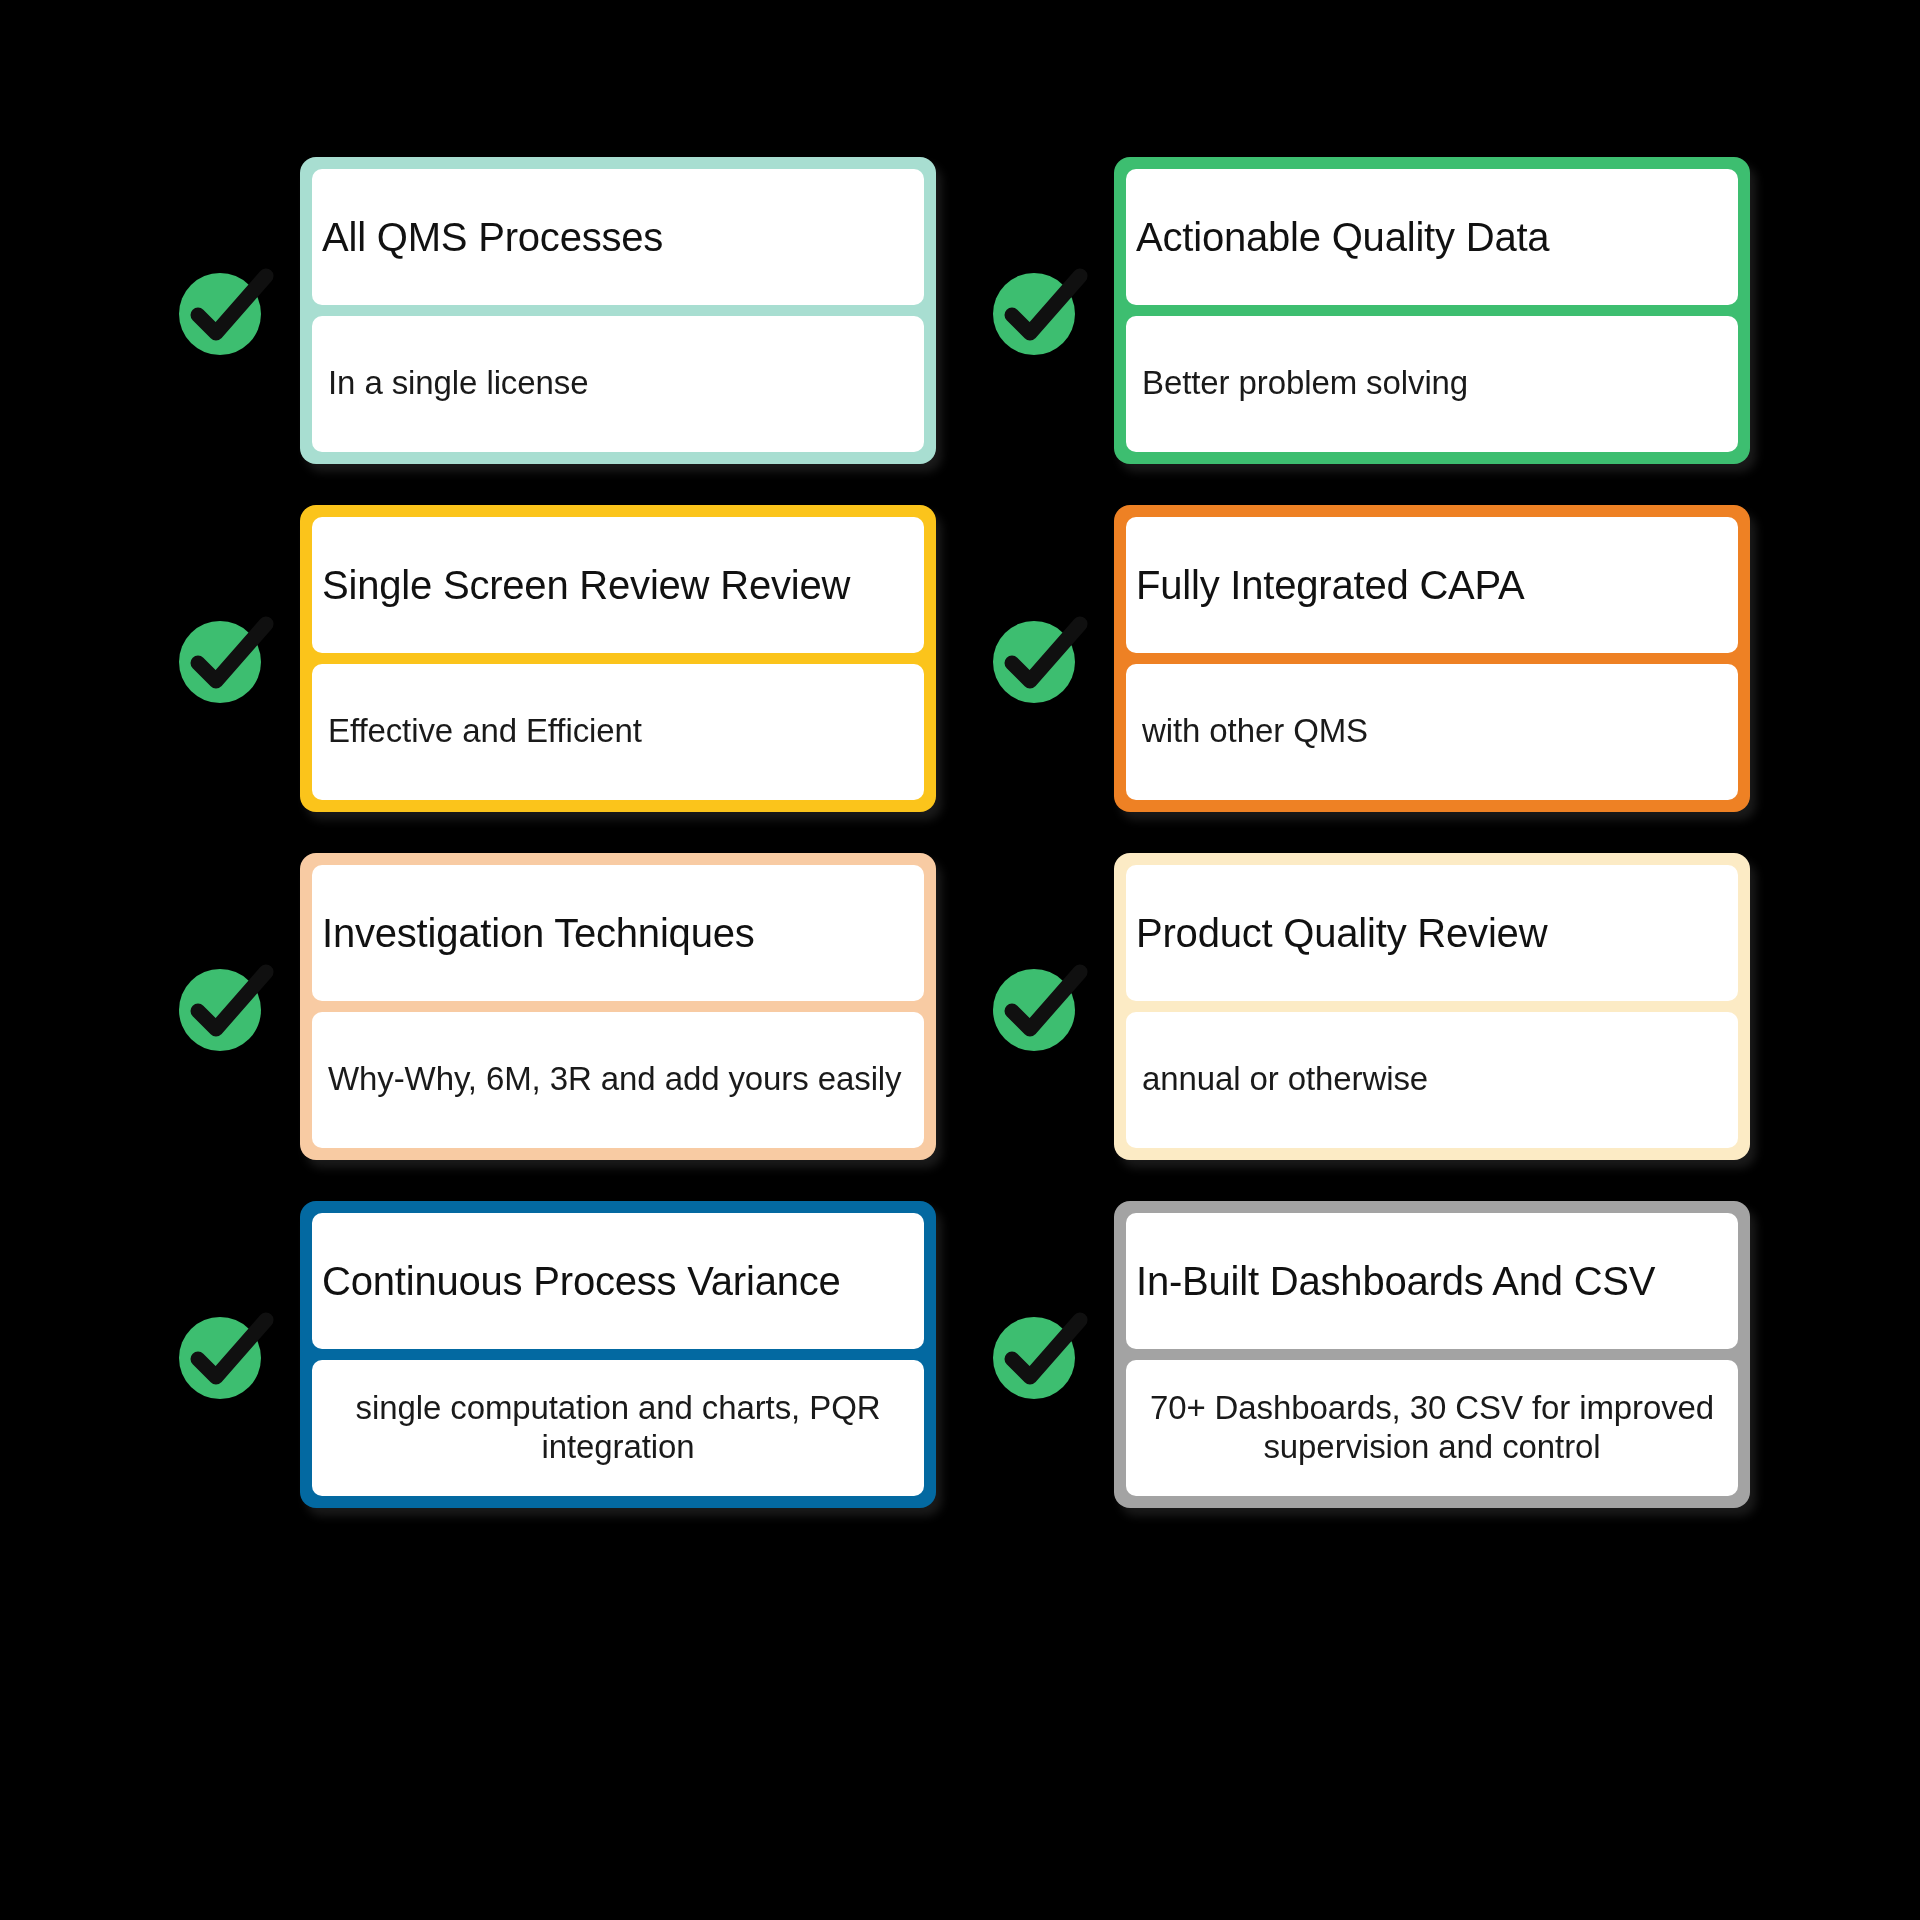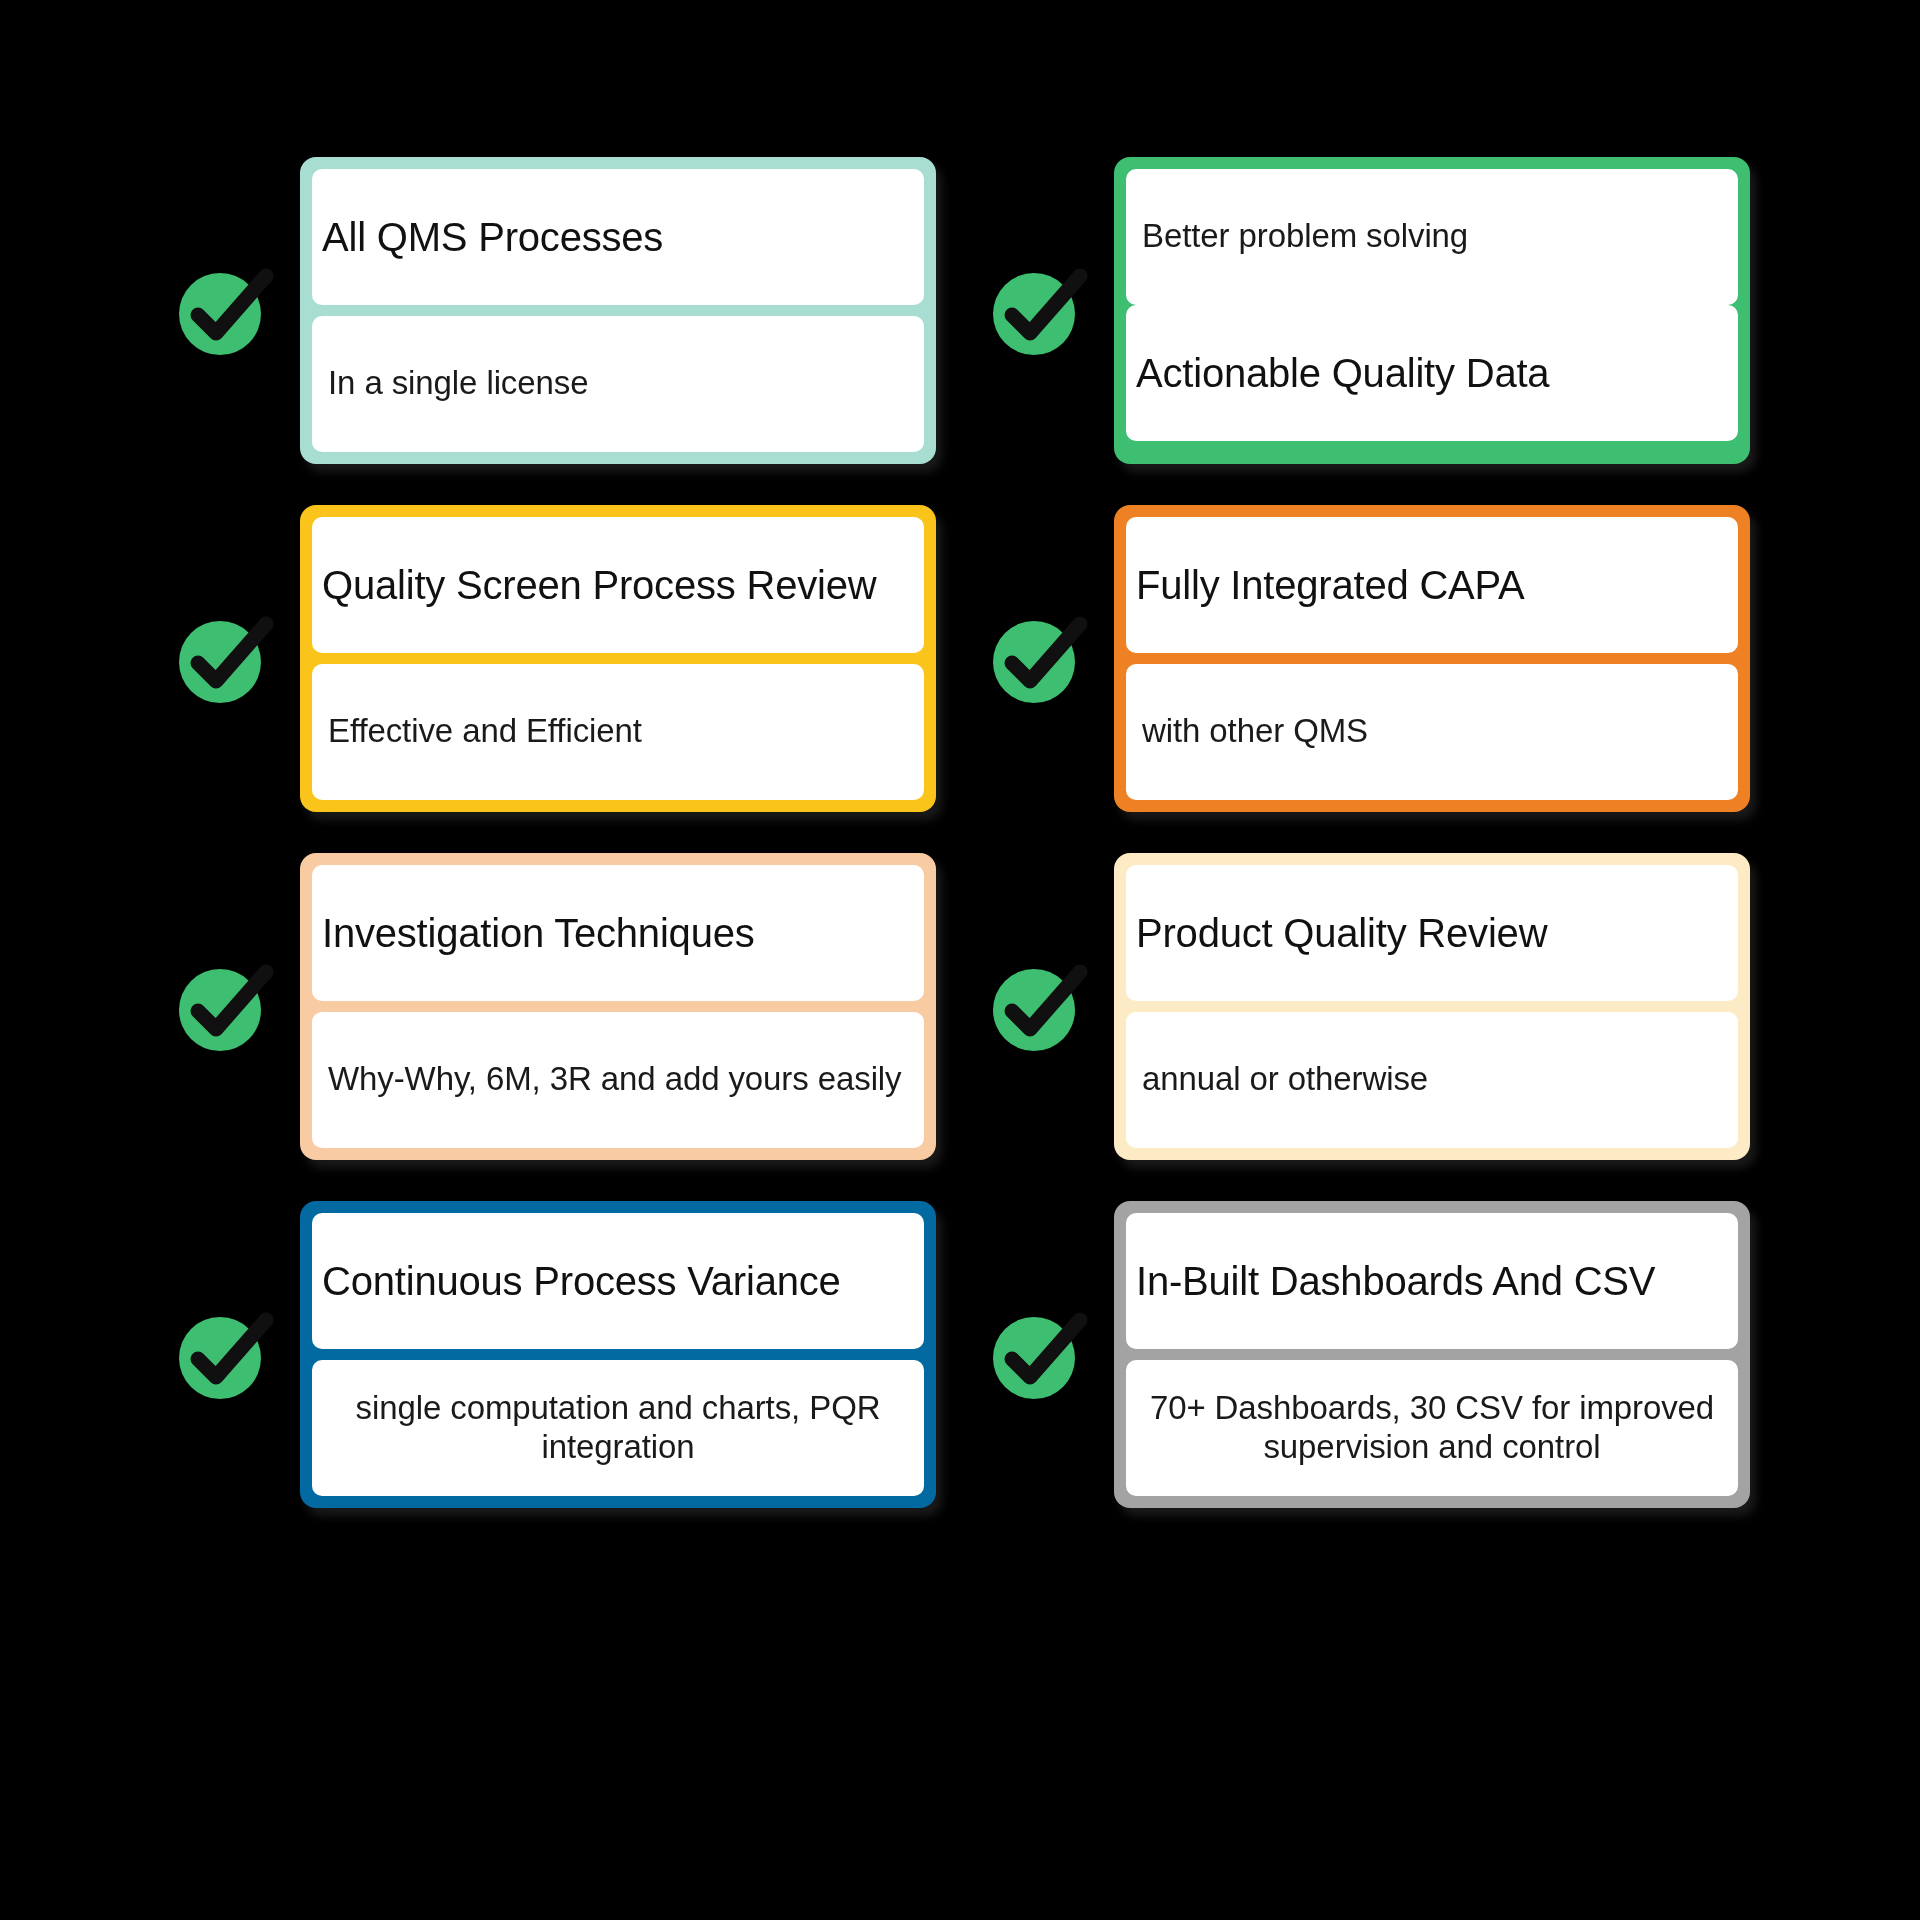--- a/index.html
+++ b/index.html
@@ -124,38 +124,38 @@
         </div>
       </div>
       <div class="feature-row">
         <span class="check-icon">
           <svg viewBox="0 0 104 104" xmlns="http://www.w3.org/2000/svg" aria-hidden="true">
             <circle cx="50" cy="56" r="41" fill="#3DBE70"></circle>
             <path d="M28 57 L46 75 L96 18" fill="none" stroke="#101010" stroke-width="15" stroke-linecap="round" stroke-linejoin="round"></path>
           </svg>
         </span>
         <div class="card" style="background: rgb(61, 190, 112);">
+          <div class="panel panel-title">
+            <div class="card-title">Actionable Quality Data</div>
+          </div>
           <div class="panel panel-sub">
             <div class="card-sub">Better problem solving</div>
           </div>
-          <div class="panel panel-title">
-            <div class="card-title">Actionable Quality Data</div>
-          </div>
         </div>
       </div>
       <div class="feature-row">
         <span class="check-icon">
           <svg viewBox="0 0 104 104" xmlns="http://www.w3.org/2000/svg" aria-hidden="true">
             <circle cx="50" cy="56" r="41" fill="#3DBE70"></circle>
             <path d="M28 57 L46 75 L96 18" fill="none" stroke="#101010" stroke-width="15" stroke-linecap="round" stroke-linejoin="round"></path>
           </svg>
         </span>
         <div class="card" style="background: rgb(251, 196, 27);">
           <div class="panel panel-title">
-            <div class="card-title">Quality Screen Process Review</div>
+            <div class="card-title">Single Screen Review Review</div>
           </div>
           <div class="panel panel-sub">
             <div class="card-sub">Effective and Efficient</div>
           </div>
         </div>
       </div>
       <div class="feature-row">
         <span class="check-icon">
           <svg viewBox="0 0 104 104" xmlns="http://www.w3.org/2000/svg" aria-hidden="true">
             <circle cx="50" cy="56" r="41" fill="#3DBE70"></circle>

